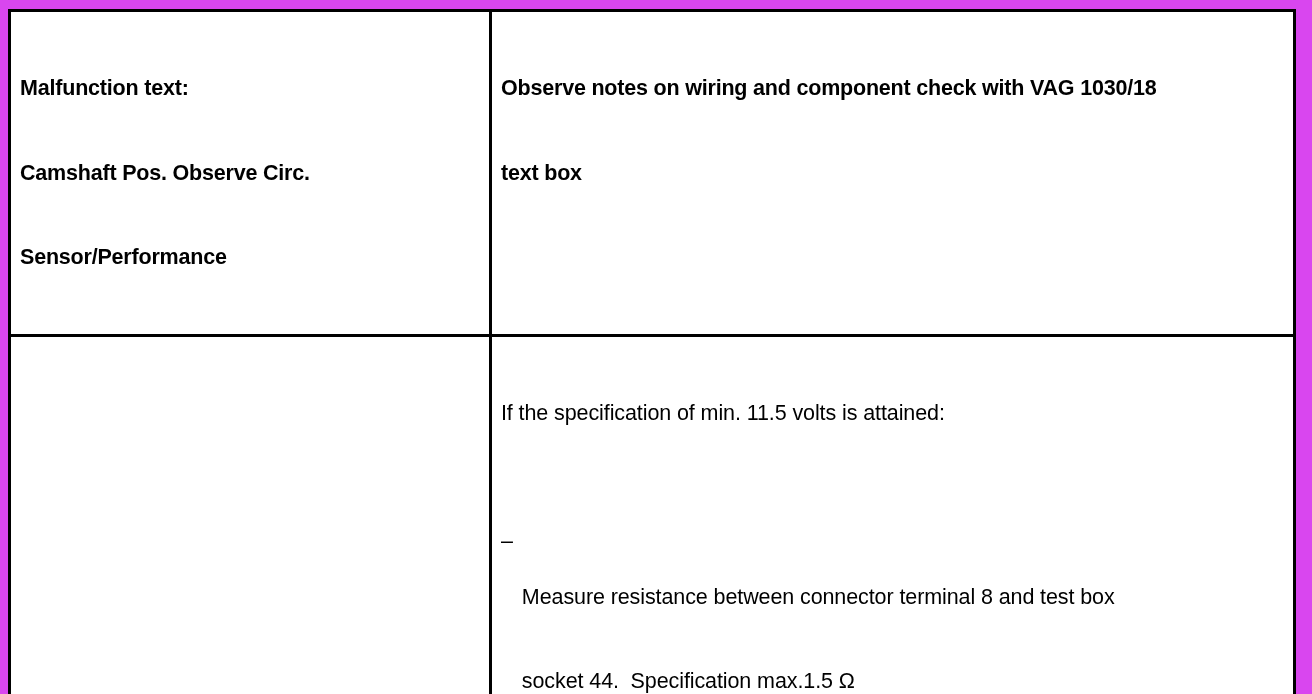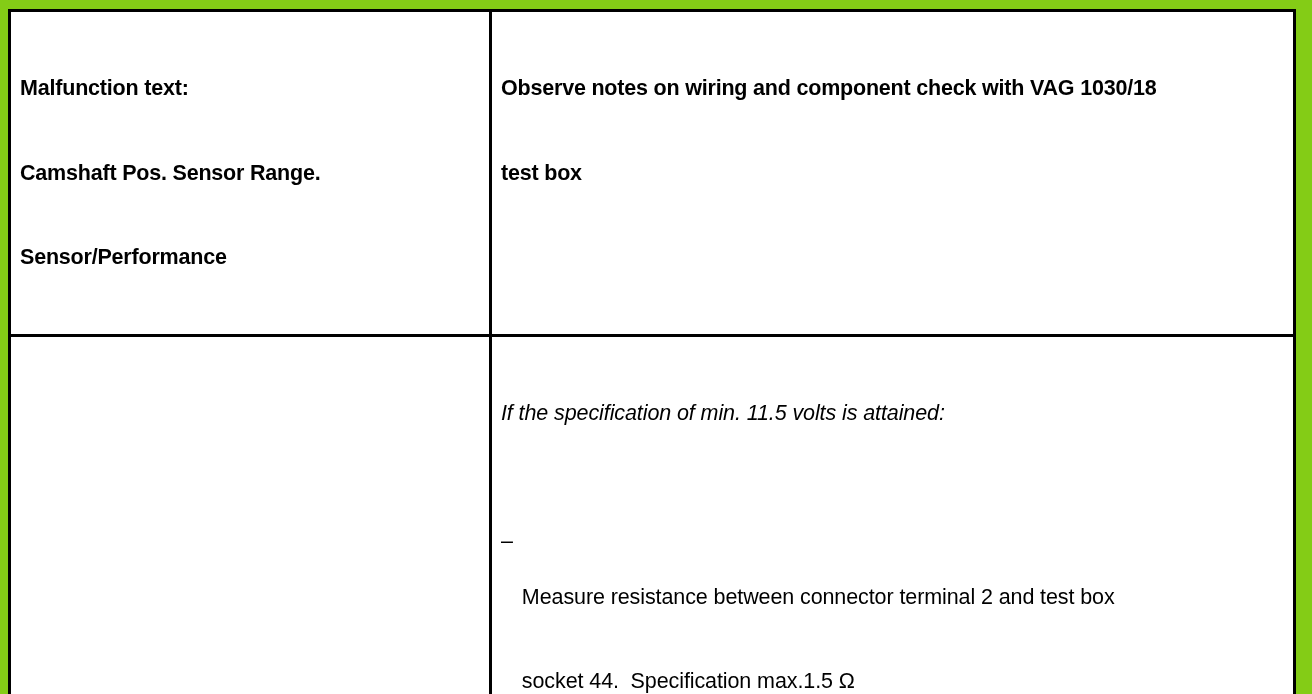--- a/index.html
+++ b/index.html
@@ -13,21 +13,21 @@
     height: 694px;
     font-family: "Liberation Sans", sans-serif;
     color: #000000;
     overflow: hidden;
   }
 
   .page {
     position: relative;
     width: 1312px;
     height: 694px;
-    background: #84cc16;
+    background: #d946ef;
   }
 
   .diag-table {
     position: absolute;
     left: 8px;
     top: 9px;
     width: 1285px;
     border-collapse: collapse;
     table-layout: fixed;
     background: #ffffff;
@@ -71,64 +71,63 @@
     gap: 9px;
   }
   .dash-item .dash {
     flex: 0 0 auto;
   }
   .dash-item .body {
     flex: 1 1 auto;
   }
   .gap-after {
     margin-bottom: 15px;
-    font-style: italic;
   }
 </style>
 </head>
 <body>
 
 <div class="page">
 
   <table class="diag-table">
     <colgroup>
       <col class="c-left">
       <col class="c-yes">
       <col class="c-right">
     </colgroup>
     <tbody>
 
       <tr class="row-head">
         <td colspan="2">
           <div class="cell-text heavy">
             <span class="plain-line">Malfunction text:</span>
-            <span class="plain-line">Camshaft Pos. Sensor Range.</span>
+            <span class="plain-line">Camshaft Pos. Observe Circ.</span>
             <span class="plain-line">Sensor/Performance</span>
           </div>
         </td>
         <td>
           <div class="cell-text heavy">
             <span class="plain-line">Observe notes on wiring and component check with VAG 1030/18</span>
-            <span class="plain-line">test box</span>
+            <span class="plain-line">text box</span>
           </div>
         </td>
       </tr>
 
       <tr class="row-spec">
         <td colspan="2">
           <div class="cell-text"></div>
         </td>
         <td>
           <div class="cell-text">
             <span class="plain-line gap-after">If the specification of min. 11.5 volts is attained:</span>
 
             <div class="dash-item">
               <span class="dash">–</span>
               <span class="body">
-                <span class="plain-line">Measure resistance between connector terminal 2 and test box</span>
+                <span class="plain-line">Measure resistance between connector terminal 8 and test box</span>
                 <span class="plain-line">socket 44.  Specification max.1.5 Ω</span>
               </span>
             </div>
 
             
 
             
 
             
 

